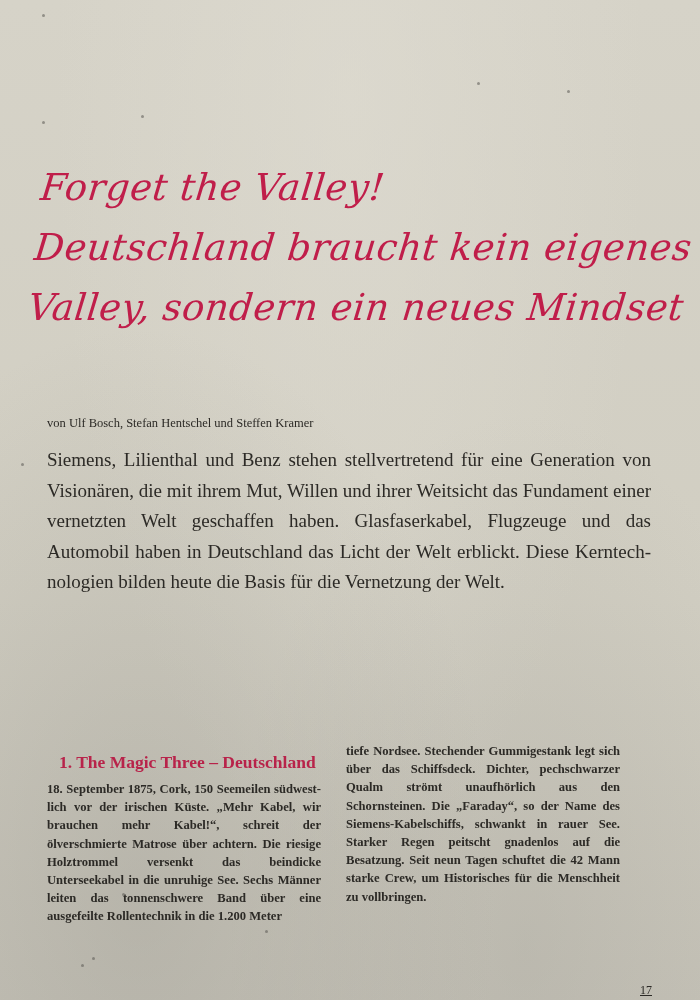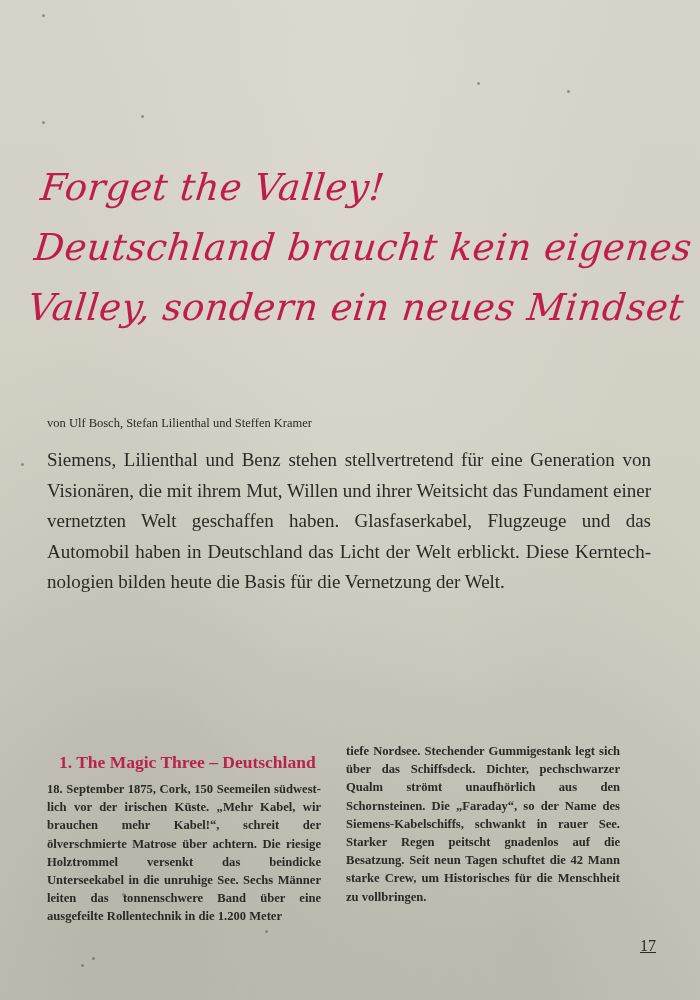--- a/index.html
+++ b/index.html
@@ -80,22 +80,22 @@
       text-align: justify;
       color: #2c2a26;
       hyphens: manual;
     }
     .col p { margin: 0; font-weight: bold; }
     .col-left { left: 47px; top: 780px; }
     .col-right { left: 346px; top: 742px; }
     .page-number {
       position: absolute;
       left: 640px;
-      top: 937px;
-      font-size: 16px;
+      top: 983px;
+      font-size: 12px;
       color: #2c2a26;
       text-decoration: underline;
     }
   </style>
 </head>
 <body>
 
 <div class="speck" style="left:42px;top:14px;"></div>
 <div class="speck" style="left:141px;top:115px;"></div>
 <div class="speck" style="left:42px;top:121px;"></div>
@@ -106,21 +106,21 @@
 <div class="speck" style="left:81px;top:964px;"></div>
 <div class="speck" style="left:92px;top:957px;"></div>
 <div class="speck" style="left:265px;top:930px;"></div>
 
 <h1 class="title">
   <span class="line">Forget the Valley!</span>
   <span class="line">Deutschland braucht kein eigenes</span>
   <span class="line">Valley, sondern ein neues Mindset</span>
 </h1>
 
-<div class="authors">von Ulf Bosch, Stefan Lilienthal und Steffen Kramer</div>
+<div class="authors">von Ulf Bosch, Stefan Hentschel und Steffen Kramer</div>
 
 <div class="lead">
   <p>Siemens, Lilienthal und Benz stehen stellvertretend für eine Generation von Visionären, die mit ihrem Mut, Willen und ihrer Weitsicht das Fundament einer vernetzten Welt geschaffen haben. Glasfaserkabel, Flugzeuge und das Automobil haben in Deutschland das Licht der Welt erblickt. Diese Kerntech­nologien bilden heute die Basis für die Vernetzung der Welt.</p>
 </div>
 
 <h2 class="section-heading">1. The Magic Three – Deutschland</h2>
 
 <div class="col col-left">
   <p>18. September 1875, Cork, 150 Seemeilen südwest­lich vor der irischen Küste. „Mehr Kabel, wir brau­chen mehr Kabel!“, schreit der ölverschmierte Mat­rose über achtern. Die riesige Holztrommel versenkt das beindicke Unterseekabel in die unruhige See. Sechs Männer leiten das tonnenschwere Band über eine ausgefeilte Rollentechnik in die 1.200 Meter</p>
 </div>

